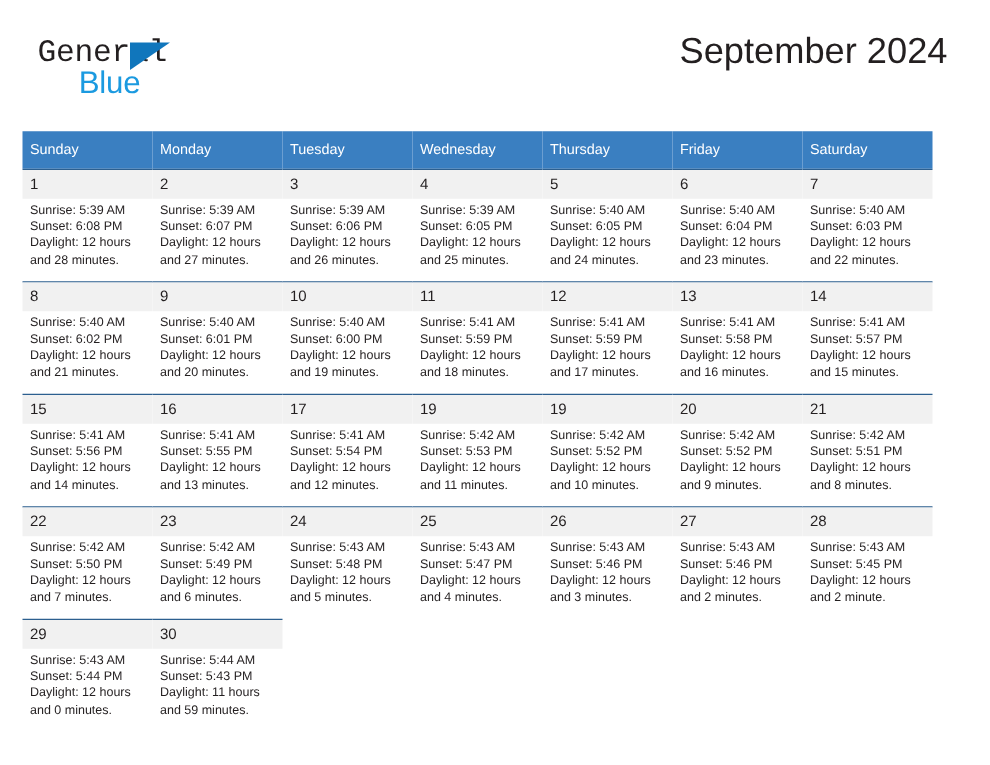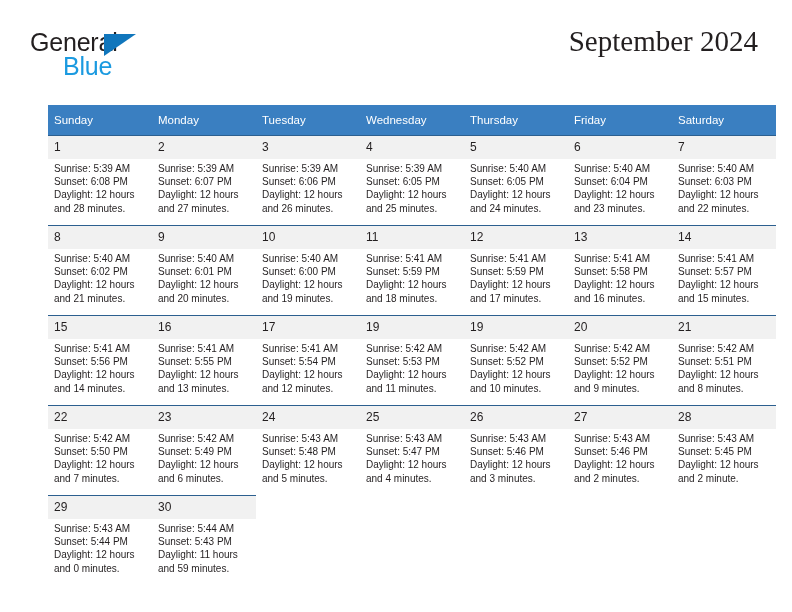--- a/index.html
+++ b/index.html
@@ -36,21 +36,21 @@
     width: 170px;
     height: 56px;
   }
   .logo-general {
     position: absolute;
     left: 0;
     top: 0;
     font-size: 25px;
     letter-spacing: -0.2px;
     color: #231f20;
-    font-family: Liberation Sans, sans-serif;
+    font-family: Liberation Mono, monospace;
     line-height: 1;
   }
   .logo-tri {
     position: absolute;
     left: 74px;
     top: 4px;
     width: 0;
     height: 0;
     border-left: 32px solid #1076bc;
     border-bottom: 22px solid transparent;
@@ -62,39 +62,38 @@
     font-size: 25px;
     color: #1b9ae0;
     letter-spacing: -0.2px;
     line-height: 1;
   }
   .title-block {
     position: absolute;
     right: 0;
     top: 0;
     text-align: right;
-    font-family: Liberation Serif, serif;
   }
   .cal-title {
     font-size: 29px;
     color: #231f20;
     line-height: 1.1;
     white-space: nowrap;
   }
   .cal-subtitle {
     margin-top: 9px;
     font-size: 14.5px;
     color: #231f20;
     white-space: nowrap;
   }
 
   
   .calendar {
     position: absolute;
-    left: 48px;
+    left: 18px;
     top: 105px;
     width: 728px;
     border-collapse: collapse;
     table-layout: fixed;
   }
   .calendar th {
     background: #3a7fc1;
     color: #ffffff;
     font-weight: normal;
     font-size: 11.5px;

